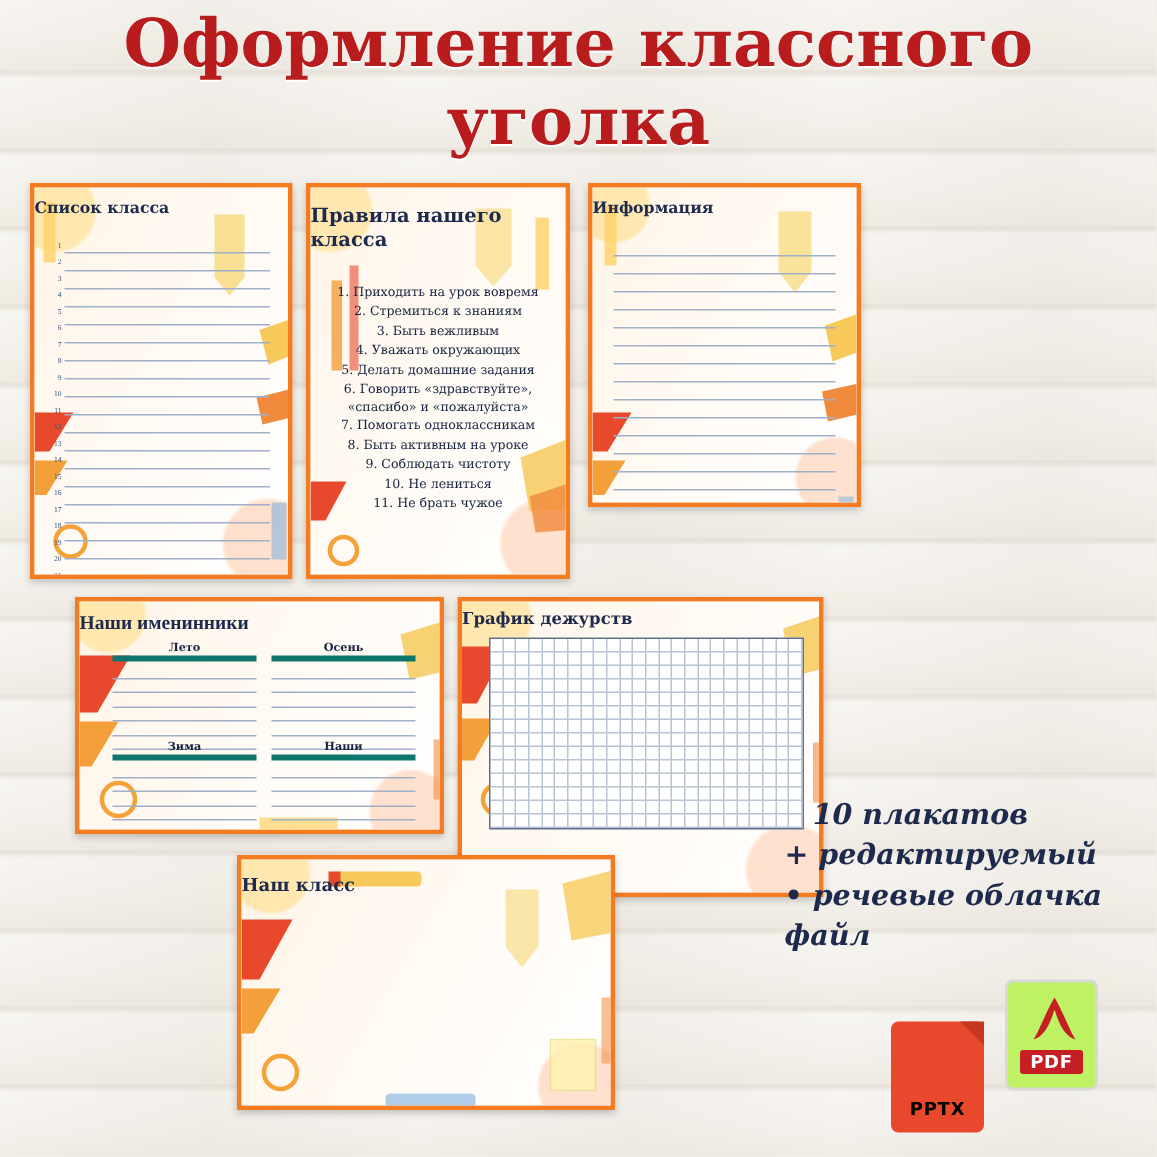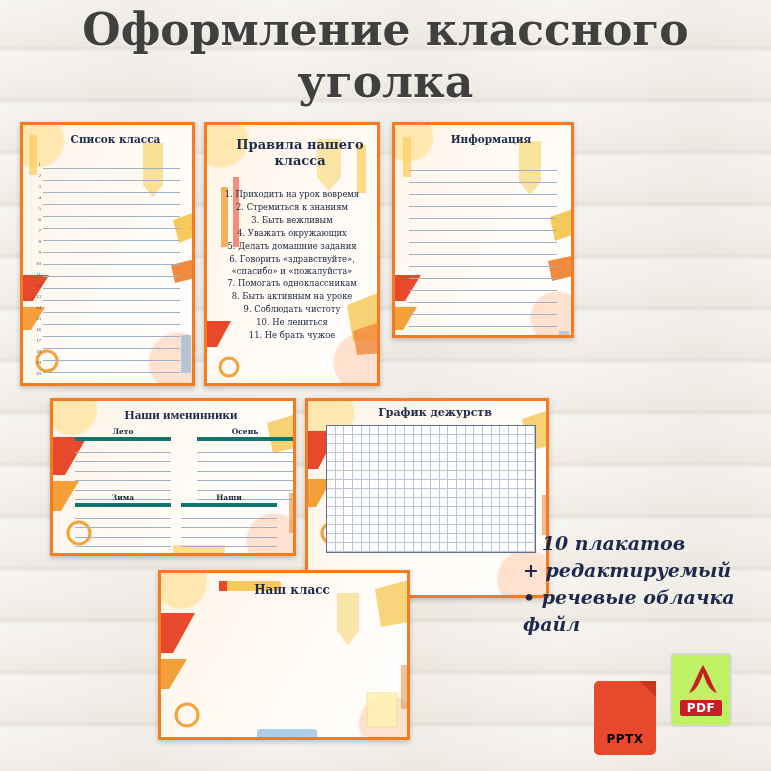--- a/index.html
+++ b/index.html
@@ -43,21 +43,21 @@
     opacity: .8;
   }
 
   
   #title {
     position: absolute;
     top: 4px;
     left: 0;
     width: 771px;
     text-align: center;
-    color: #404040;
+    color: #b91c1c;
     font-family: "DejaVu Serif", serif;
     font-weight: bold;
     font-size: 44px;
     line-height: 1.18;
     letter-spacing: 0px;
     text-shadow: 0 1px 0 #fff;
   }
 
   
   .poster {
@@ -76,26 +76,25 @@
       radial-gradient(circle at 92% 92%, rgba(255,170,120,.35) 0 10%, rgba(255,255,255,0) 11%),
       linear-gradient(120deg, rgba(255,244,230,.9), rgba(255,255,255,.95));
   }
   
   .deco {
     position: absolute;
     pointer-events: none;
   }
   .poster-title {
     position: relative;
-    text-align: center;
+    text-align: left;
     font-family: "DejaVu Serif", serif;
     font-weight: bold;
     color: #1d2a4d;
     z-index: 5;
-    margin-left: 16px;
   }
   .rule-area {
     position: absolute;
     left: 14px;
     right: 14px;
     z-index: 4;
   }
   .rule-line {
     border-bottom: 1px solid #9fb0c8;
     height: 11px;
@@ -345,21 +344,21 @@
     <div class="bd-label">Лето</div>
     <div class="bd-lines">
       <div></div>
         <div></div>
         <div></div>
         <div></div>
         <div></div>
         <div></div>
     </div>
   </div>
-  <div class="bd-quad" style="left:144px; top:26px; width:96px;">
+  <div class="bd-quad" style="left:128px; top:26px; width:96px;">
     <div class="bd-label">Осень</div>
     <div class="bd-lines">
       <div></div>
         <div></div>
         <div></div>
         <div></div>
         <div></div>
         <div></div>
     </div>
   </div>

